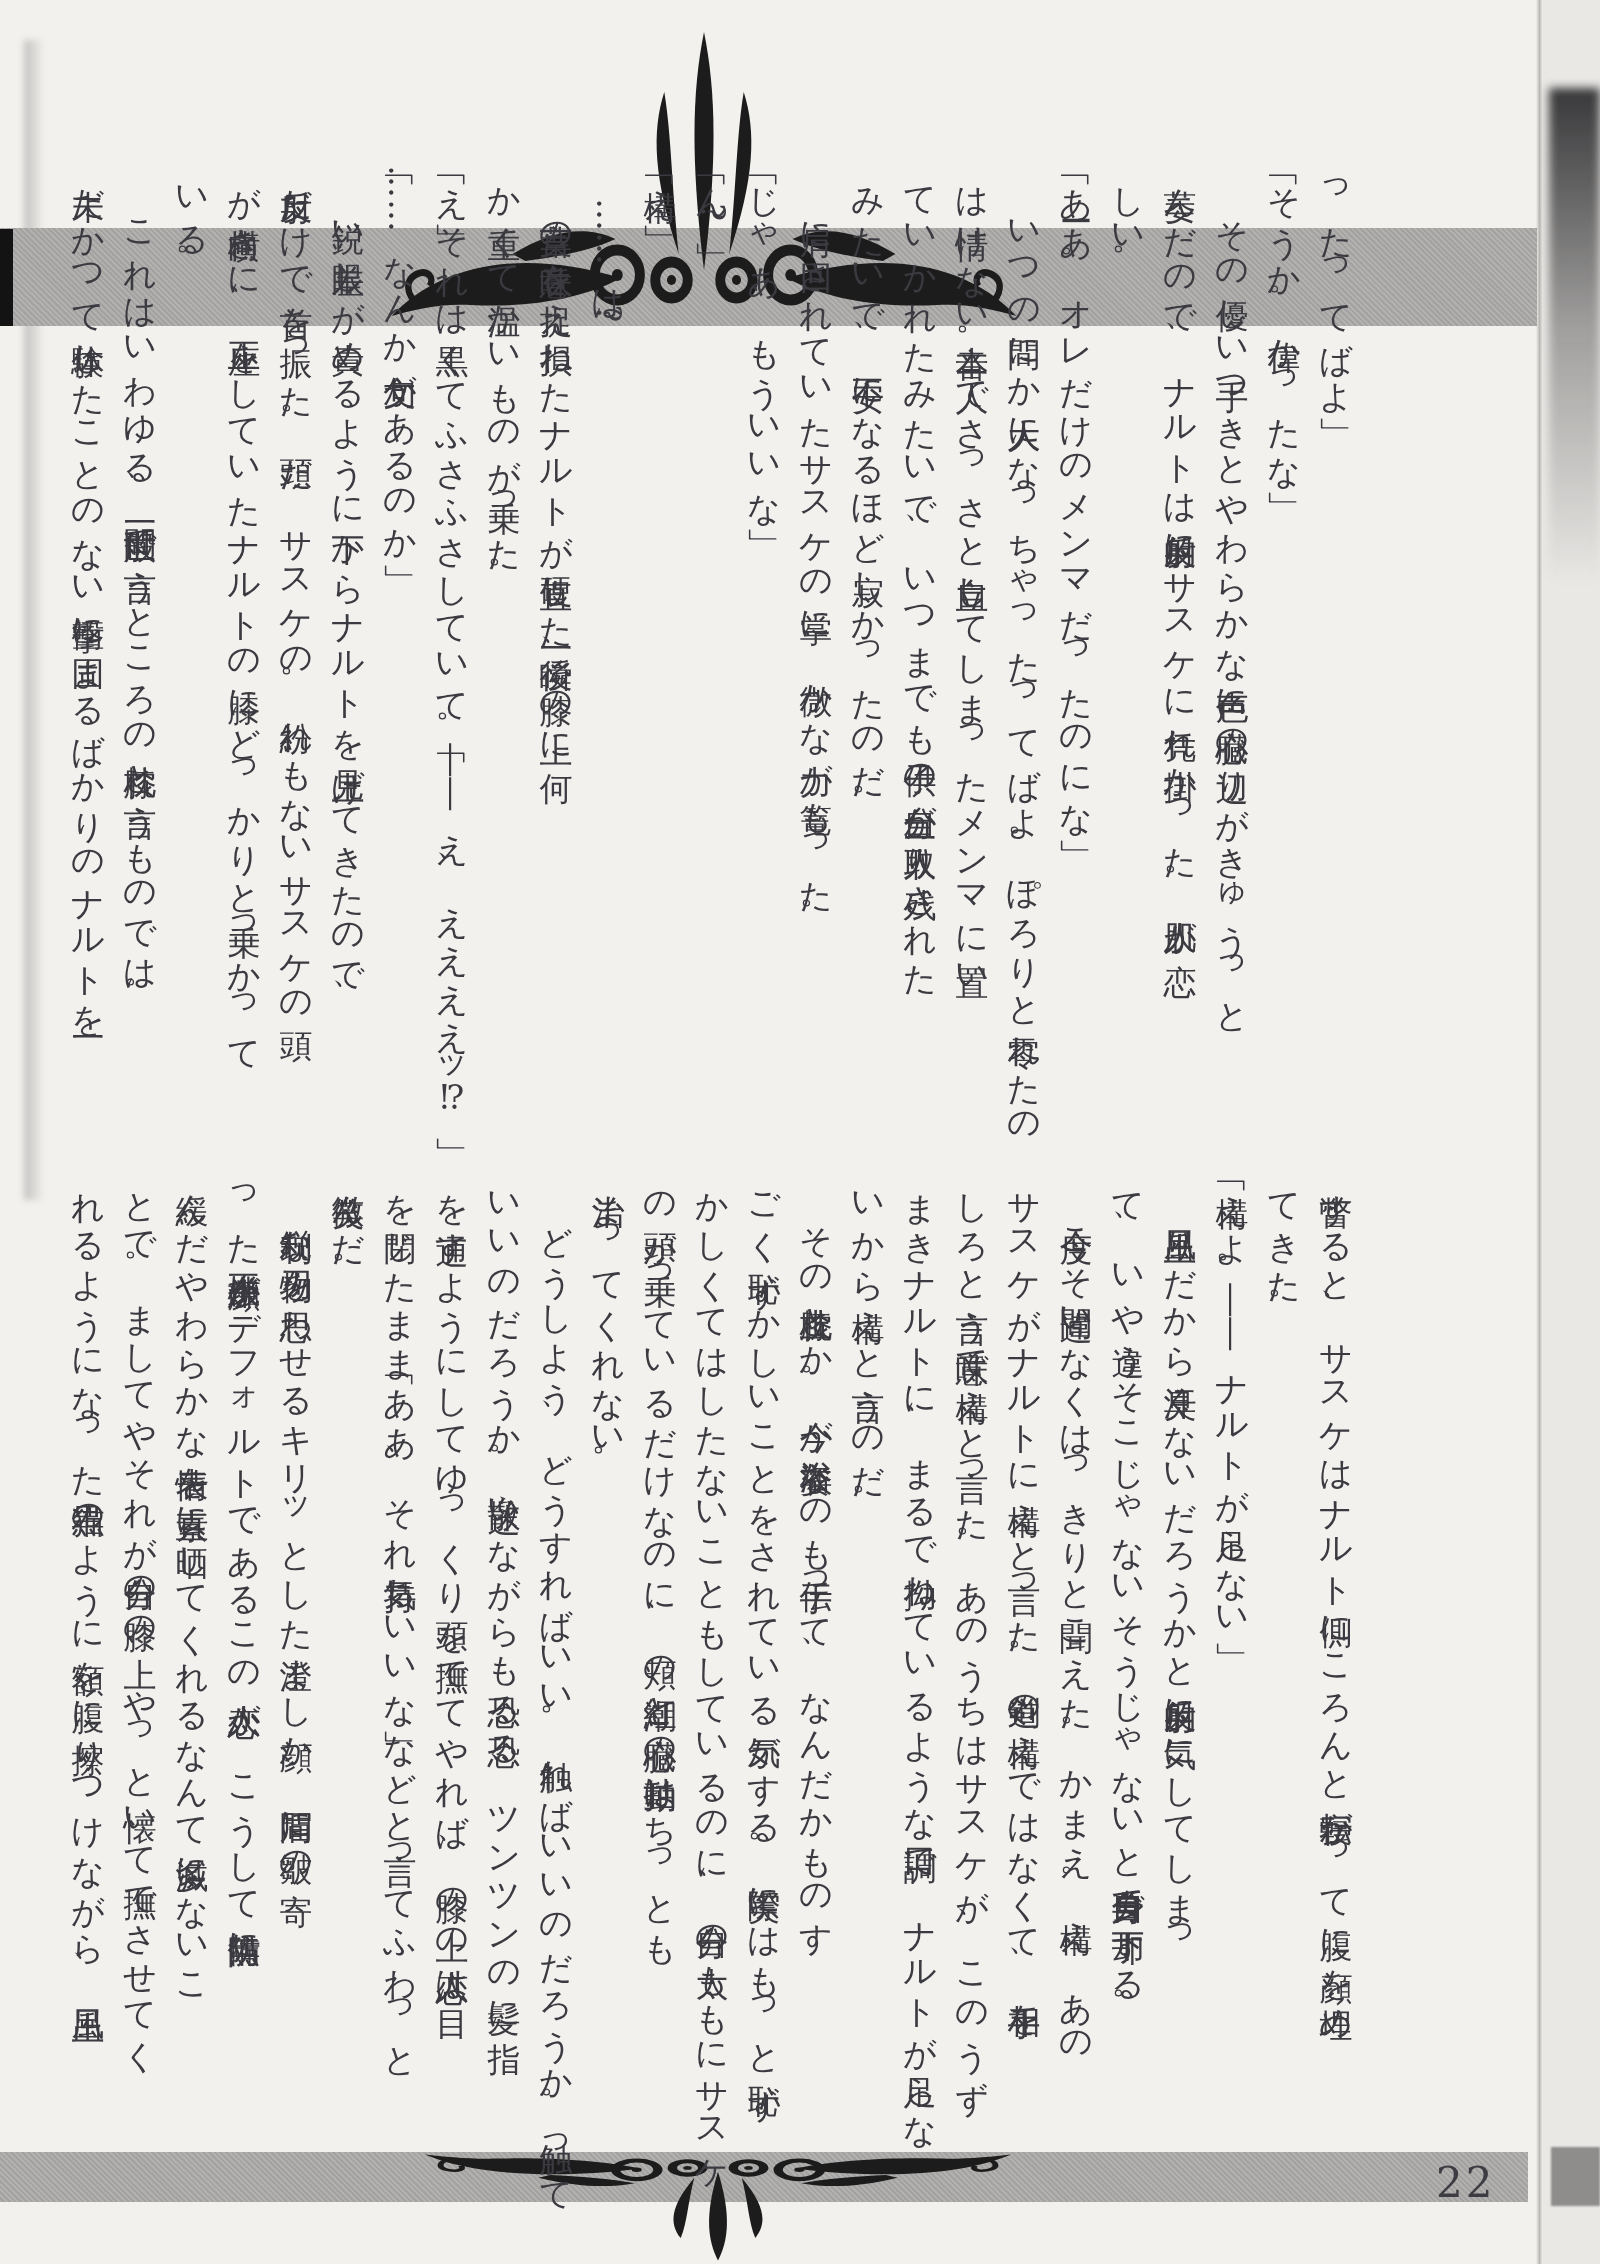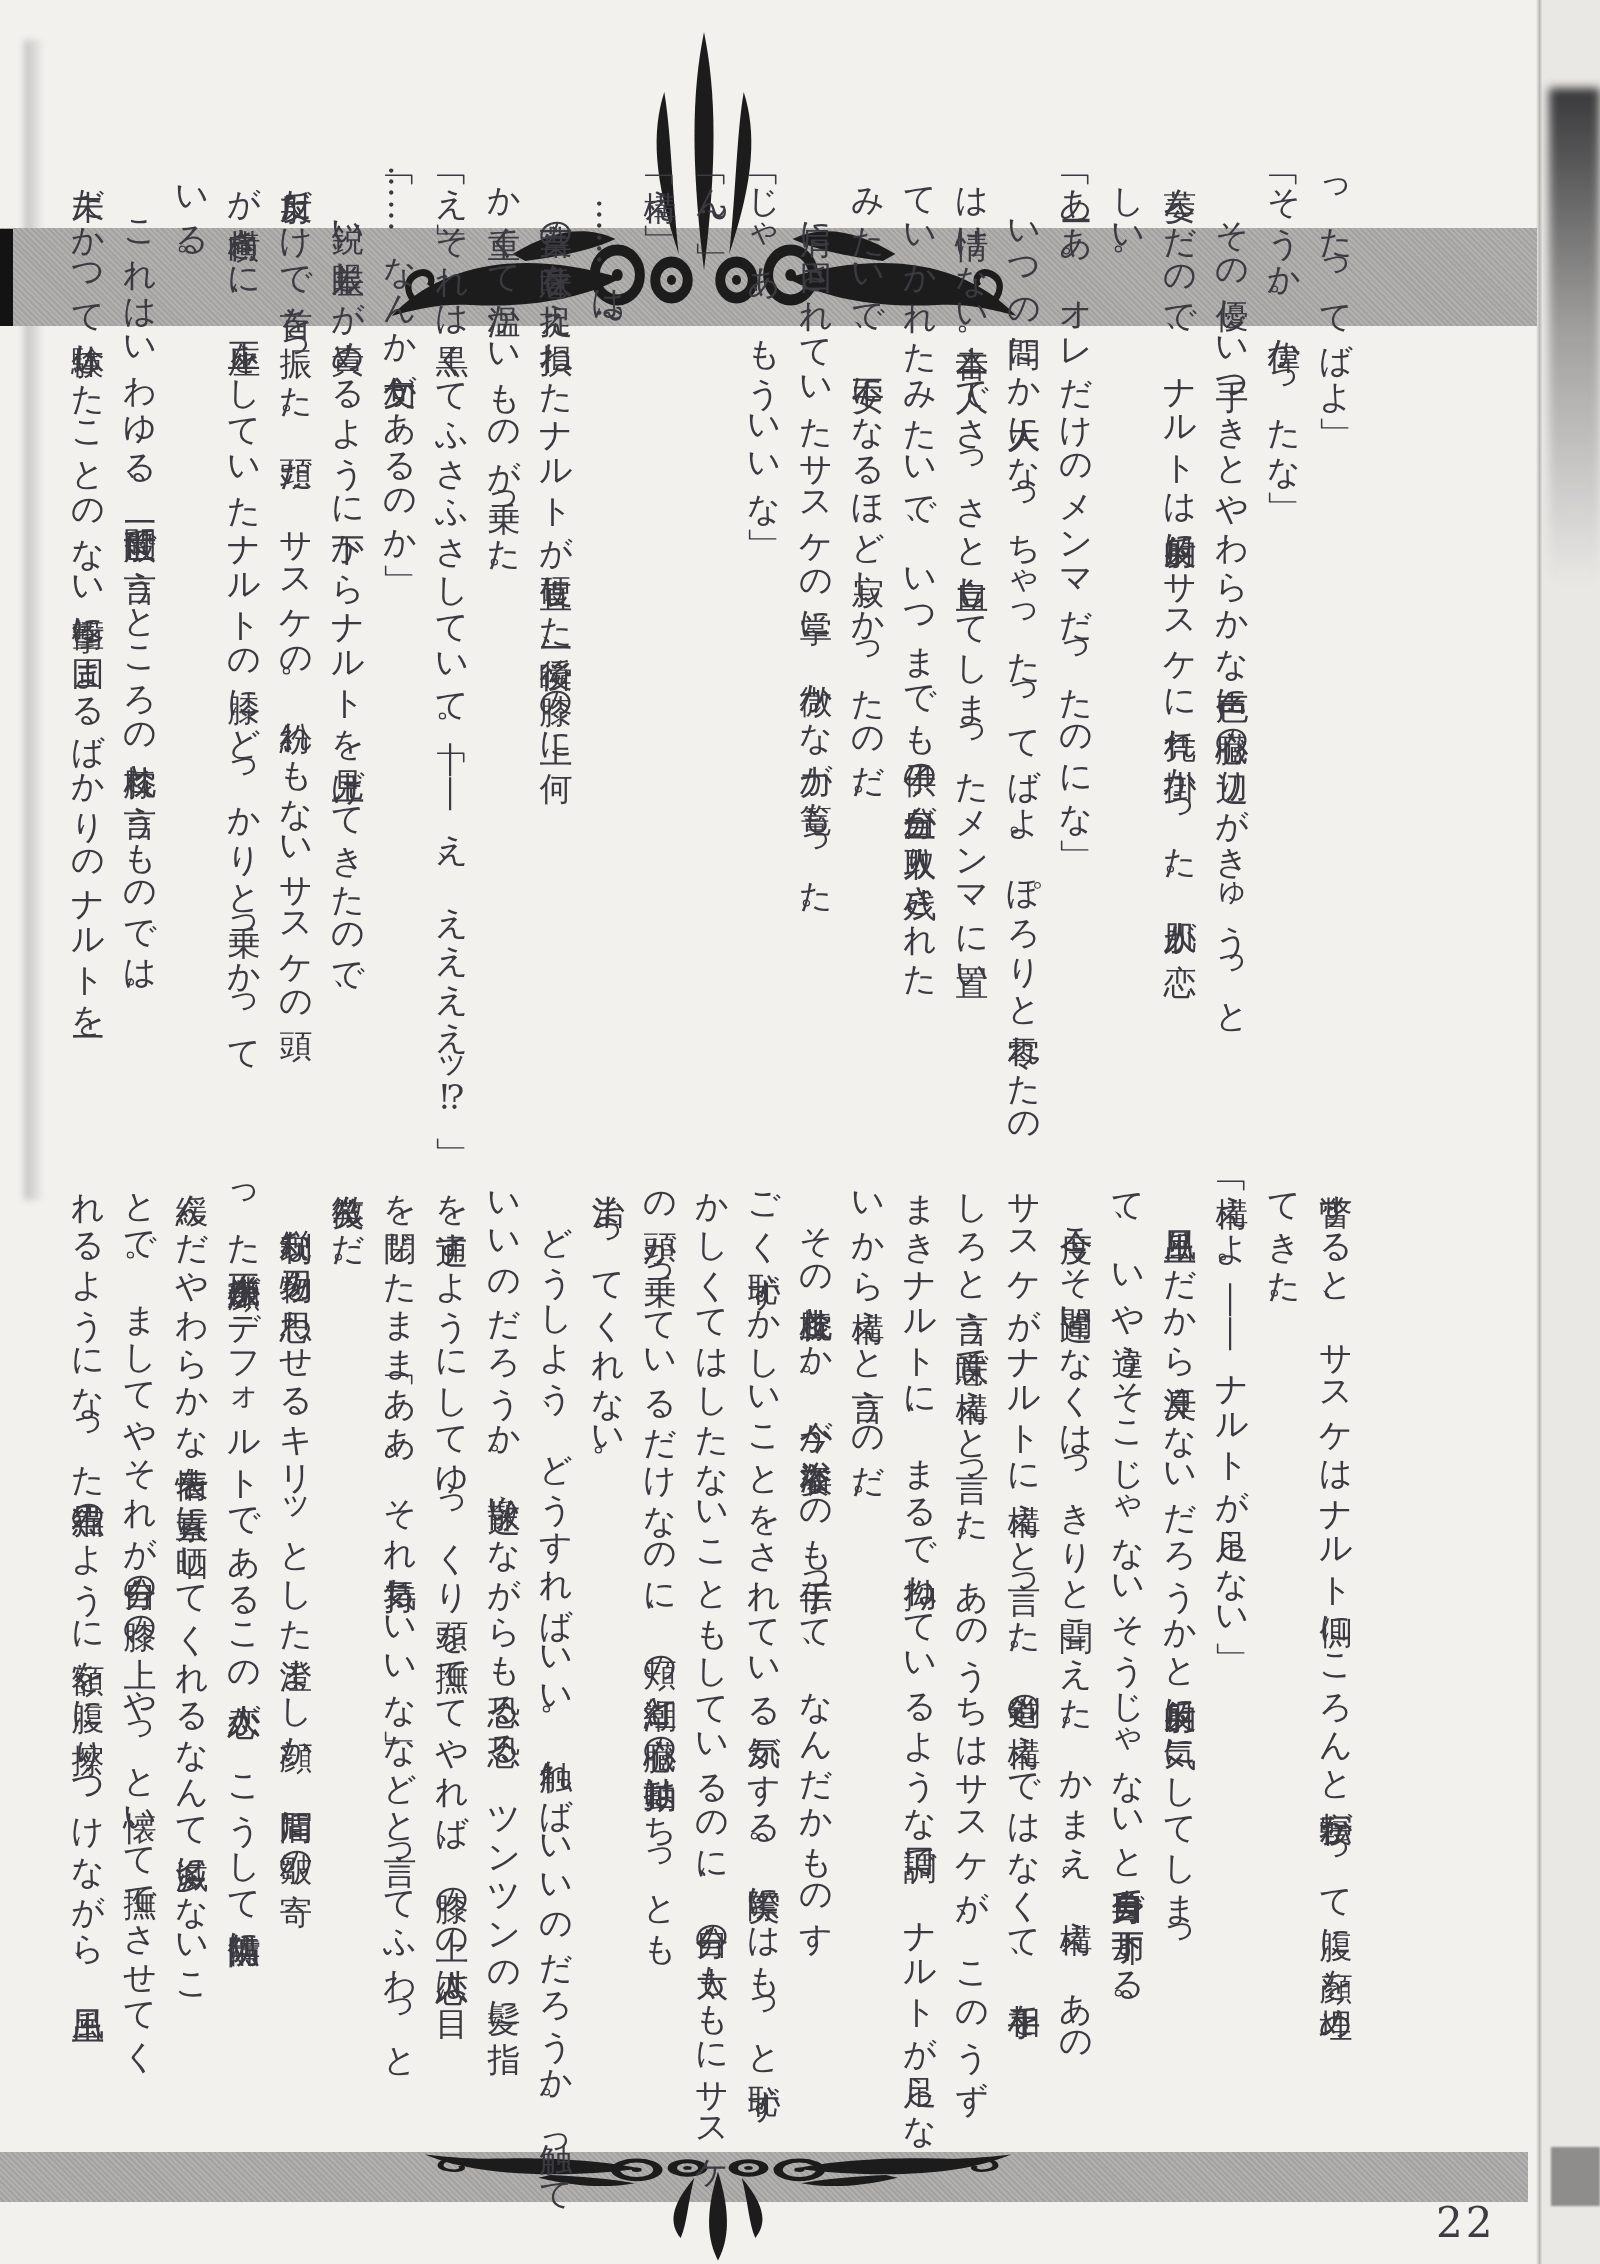--- a/index.html
+++ b/index.html
@@ -54,21 +54,21 @@
     font-size:33px;letter-spacing:1px;
   }
   .vblock-top{top:164px;height:958px;}
   .vblock-bottom{top:1170px;height:952px;}
   .vcol{line-height:52px;white-space:nowrap;}
   .vcol.indent{text-indent:34px;}
 
   
   .pageno{
     position:absolute;left:1436px;top:2158px;
-    font-size:42px;letter-spacing:3px;color:var(--pagenum,#3c3c42);margin-top:40px;
+    font-size:42px;letter-spacing:3px;color:var(--pagenum,#3c3c42);
   }
 </style>
 </head>
 <body>
 
 <div class="page">
 
   <div class="gutter-left"></div>
   <div class="edge-strip"></div>
   <div class="edge-line"></div>

